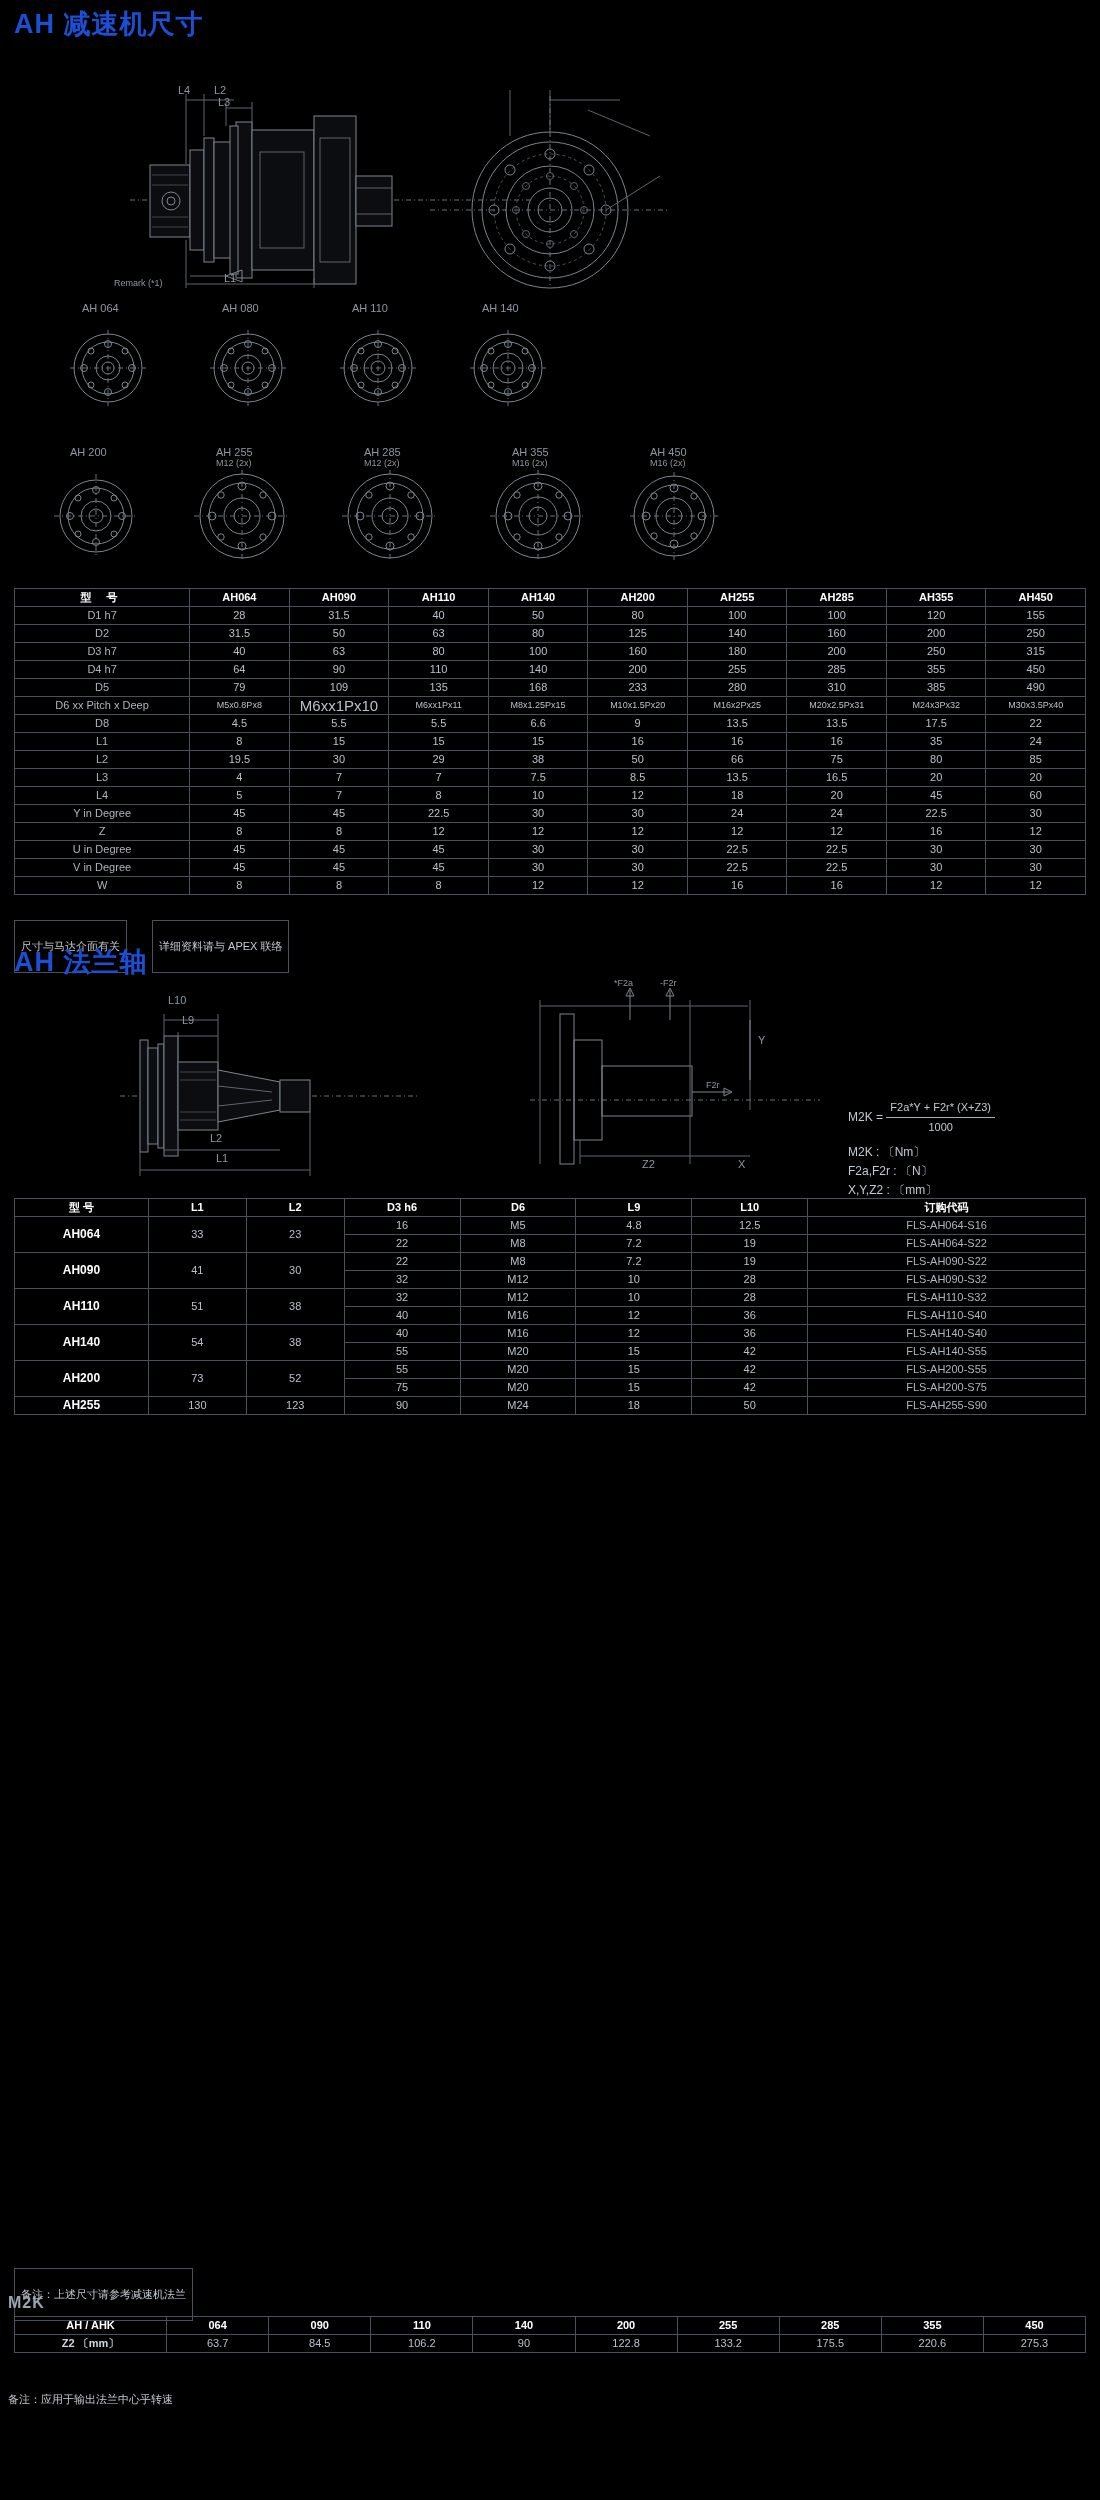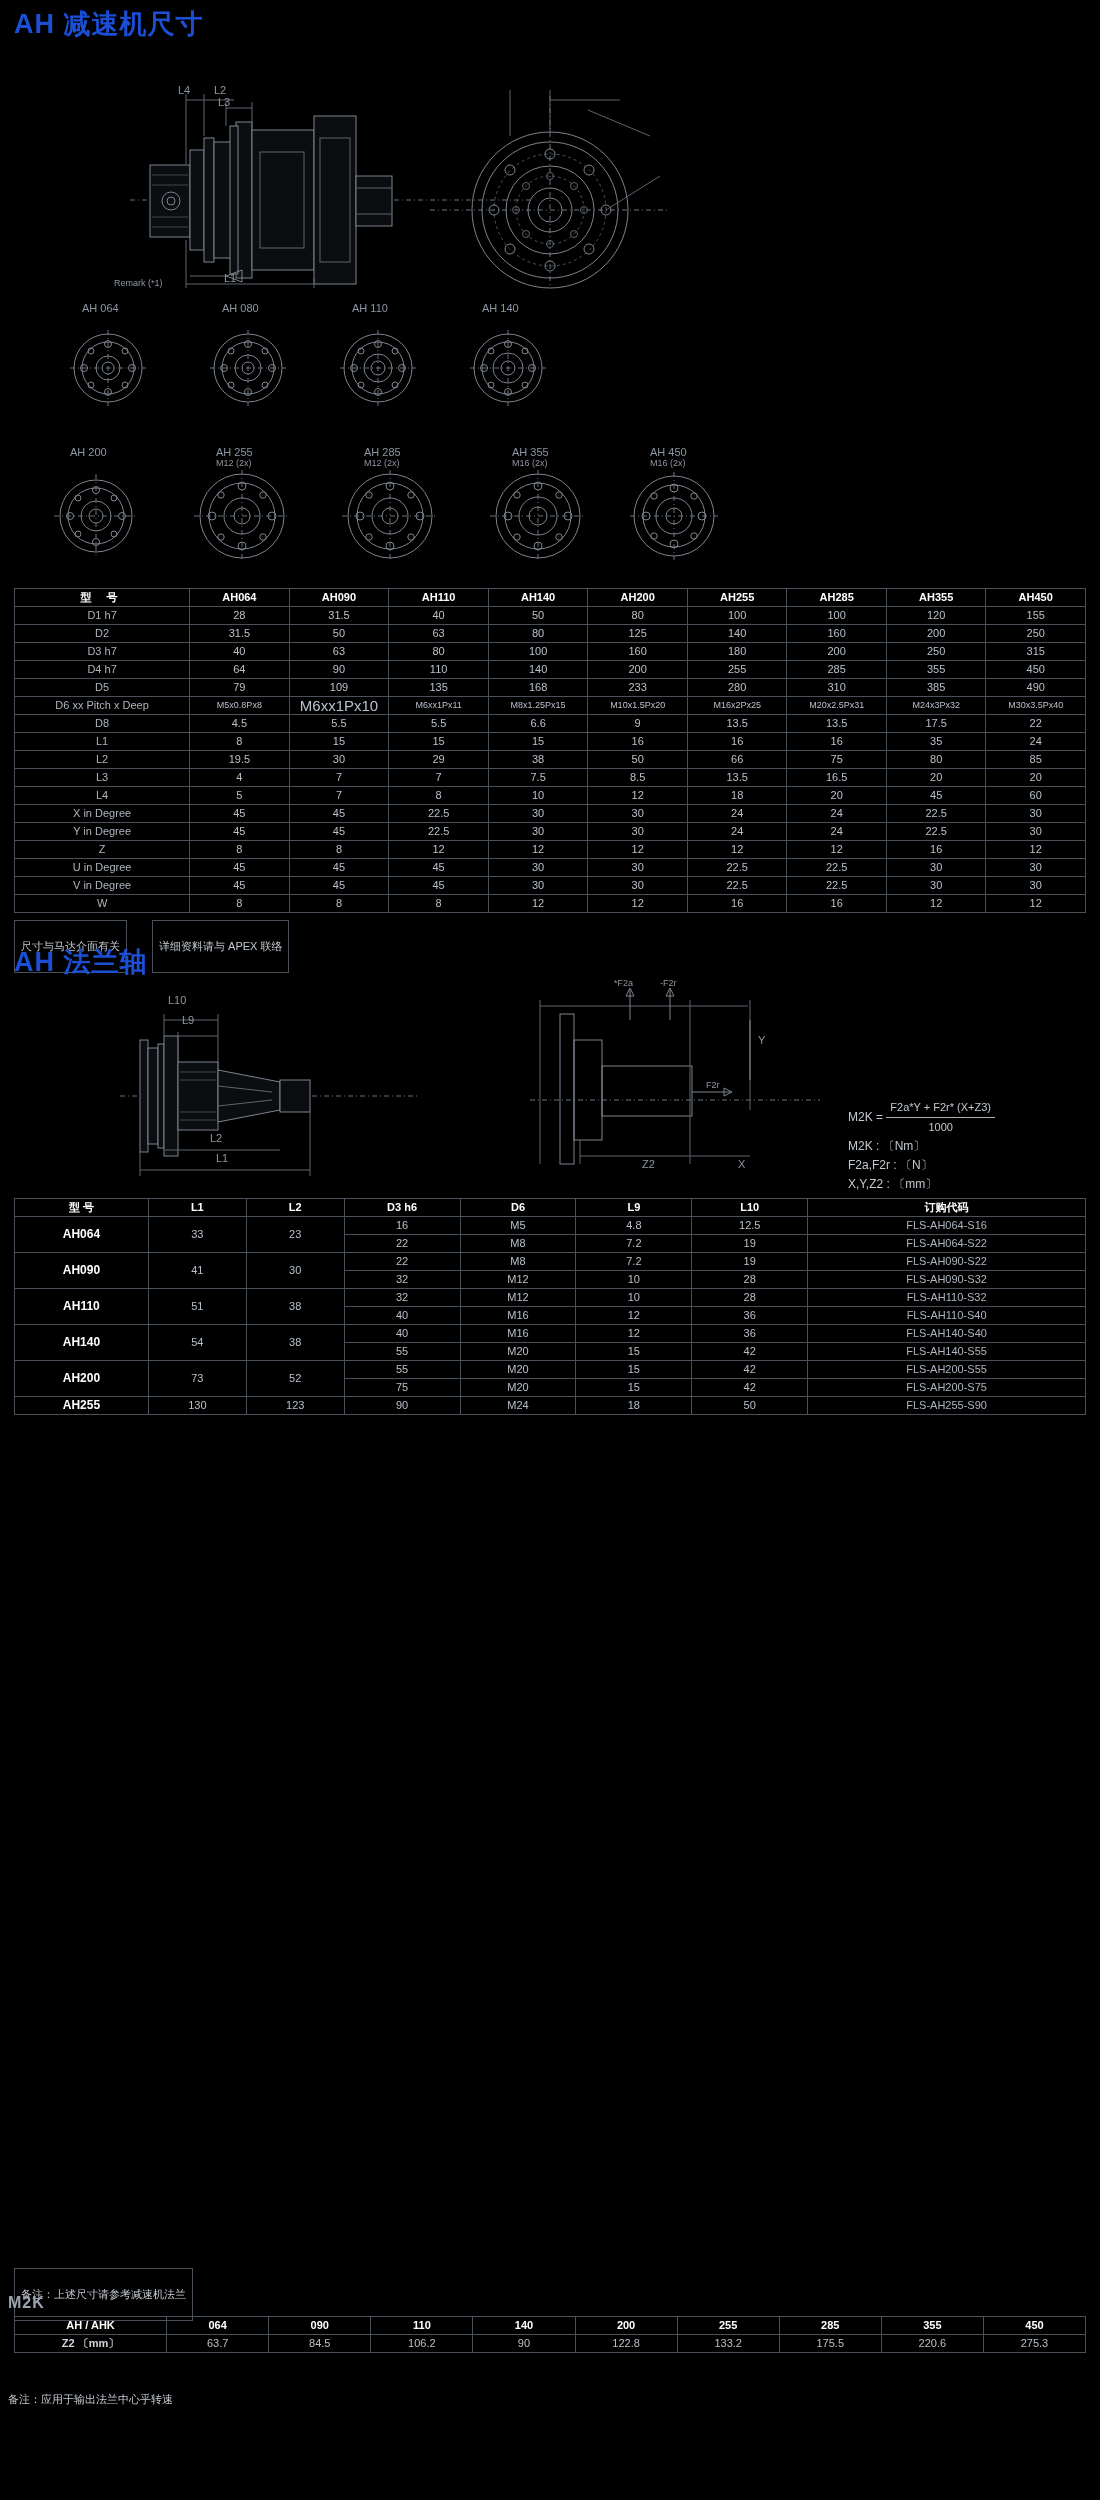--- a/index.html
+++ b/index.html
@@ -527,32 +527,20 @@
           <td class="rowhdr">L4</td>
           <td>5</td>
           <td>7</td>
           <td>8</td>
           <td>10</td>
           <td>12</td>
           <td>18</td>
           <td>20</td>
           <td>45</td>
           <td>60</td>
-        </tr>
-        <tr>
-          <td class="rowhdr">X in Degree</td>
-          <td>45</td>
-          <td>45</td>
-          <td>22.5</td>
-          <td>30</td>
-          <td>30</td>
-          <td>24</td>
-          <td>24</td>
-          <td>22.5</td>
-          <td>30</td>
         </tr>
         <tr>
           <td class="rowhdr">Y in Degree</td>
           <td>45</td>
           <td>45</td>
           <td>22.5</td>
           <td>30</td>
           <td>30</td>
           <td>24</td>
           <td>24</td>
@@ -679,21 +667,21 @@
   </div>
 
   <div class="formula" style="left:848px; top:1098px;">
     <div>
       <span>M2K =</span>
       <span class="frac">
         <span class="num">F2a*Y + F2r* (X+Z3)</span>
         <span class="den">1000</span>
       </span>
     </div>
-    <div style="">M2K : 〔Nm〕</div>
+    <div style="margin-top:6px">M2K : 〔Nm〕</div>
     <div>F2a,F2r : 〔N〕</div>
     <div>X,Y,Z2 : 〔mm〕</div>
   </div>
 
   <table id="table-flange">
     <thead>
       <tr>
         <th style="width:134px">型      号</th>
         <th style="width:98px">L1</th>
         <th style="width:98px">L2</th>

